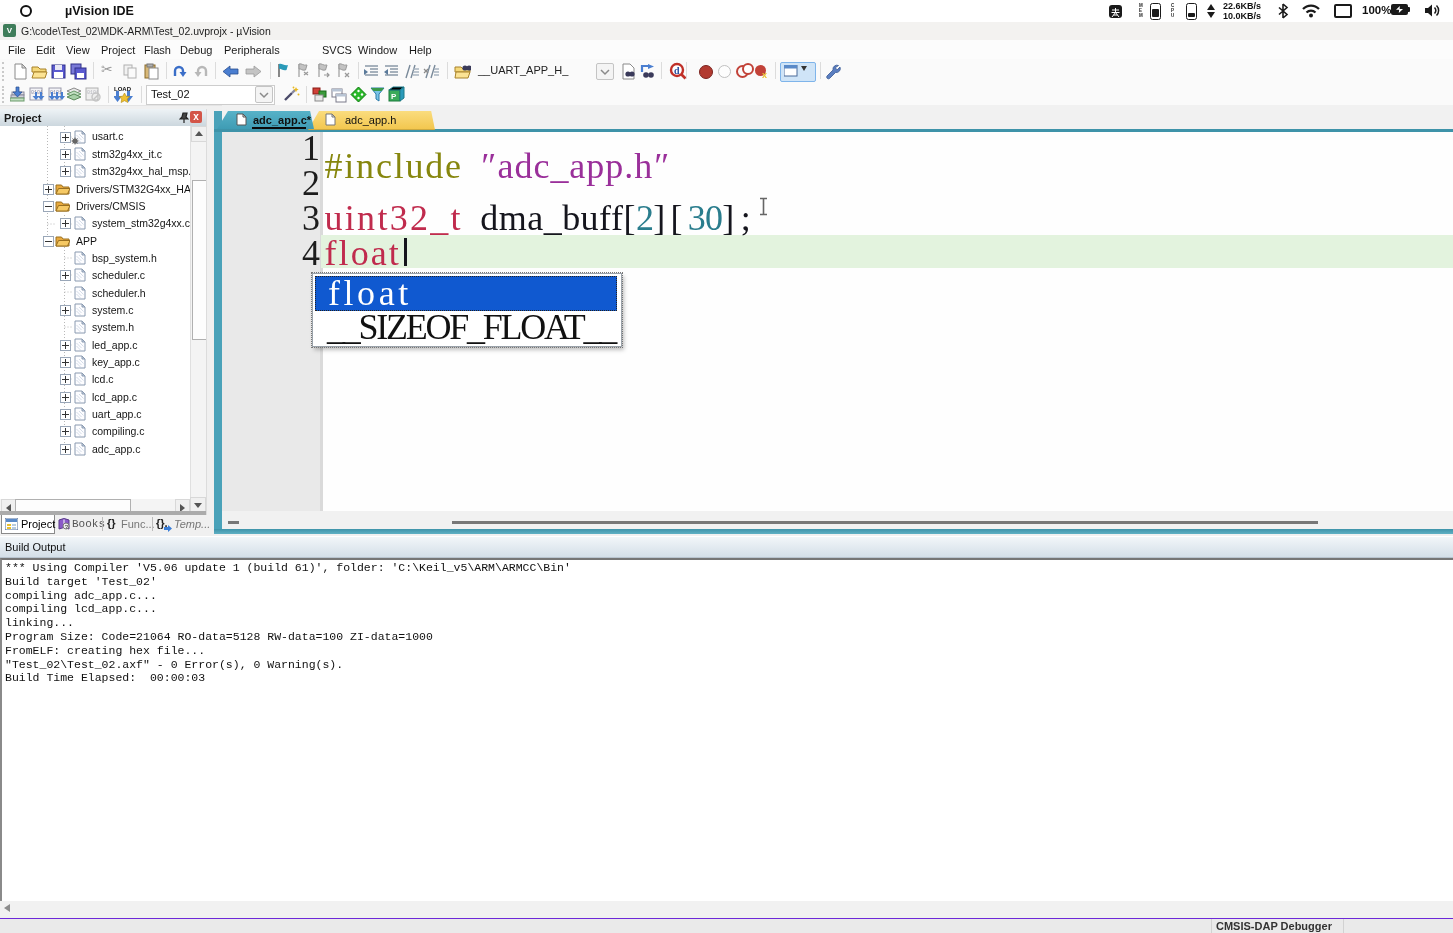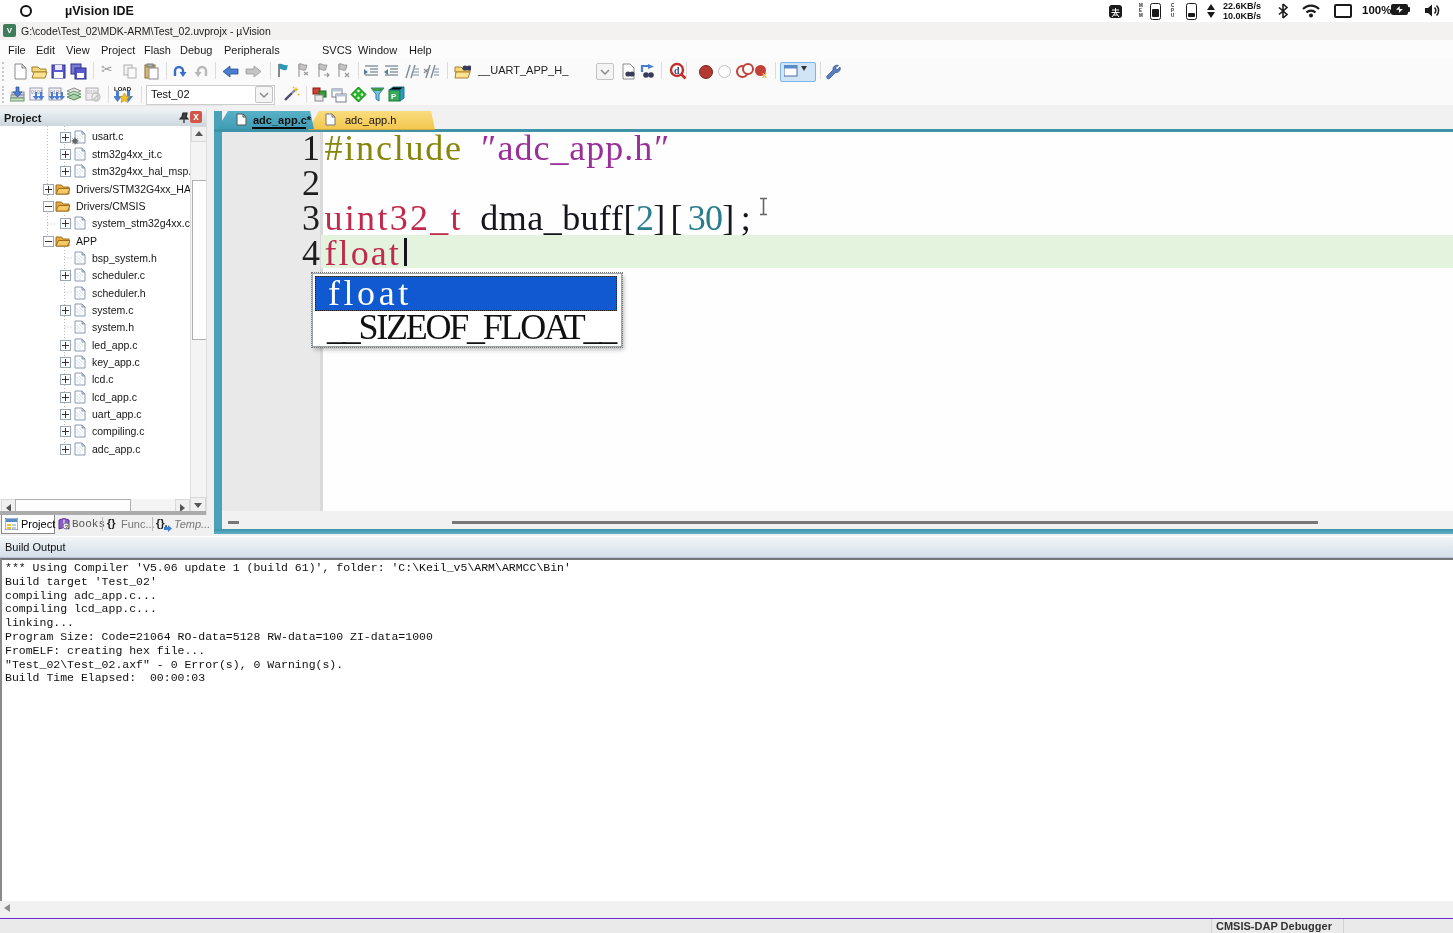--- a/index.html
+++ b/index.html
@@ -566,21 +566,21 @@
 <div class="abs" id="tealline"></div>
 <div class="abs" id="edhs"></div>
 <div class="abs" style="left:228px;top:521px;width:11px;height:3px;background:#777;"></div>
 <div class="abs" style="left:452px;top:521px;width:866px;height:3px;background:#777;"></div>
 <div class="abs" id="tealbot"></div>
 
 <div class="abs lnum" style="top:131px;">1</div>
 <div class="abs lnum" style="top:166px;">2</div>
 <div class="abs lnum" style="top:201px;">3</div>
 <div class="abs lnum" style="top:236px;">4</div>
-<div class="abs cline" style="left:324.5px;top:131px;"><span class="tok olv" style="width:138.4px;letter-spacing:1.8px;">#include</span><span class="tok" style="width:17.3px;"> </span><span class="qq str">″</span><span class="tok str" style="width:155.7px;letter-spacing:0.98px;">adc_app.h</span><span class="qq str">″</span></div>
+<div class="abs cline" style="left:324.5px;top:131px;"><span class="tok olv" style="width:138.4px;letter-spacing:1.8px;margin-top:18px;">#include</span><span class="tok" style="width:17.3px;"> </span><span class="qq str">″</span><span class="tok str" style="width:155.7px;letter-spacing:0.98px;">adc_app.h</span><span class="qq str">″</span></div>
 <div class="abs cline" style="left:324.5px;top:201px;"><span class="tok kw" style="width:138.4px;letter-spacing:2.3px;">uint32_t</span><span class="tok" style="width:17.3px;"> </span><span class="tok blk" style="width:155.7px;letter-spacing:0.49px;">dma_buff[</span><span class="qq num">2</span><span class="tok blk" style="width:34.6px;letter-spacing:5.3px;">][</span><span class="tok num" style="width:34.6px;letter-spacing:-0.7px;">30</span><span class="tok blk" style="width:34.6px;letter-spacing:6.3px;">];</span></div>
 <div class="abs cline" style="left:324.5px;top:236px;"><span class="tok kw" style="width:76.4px;letter-spacing:2.08px;">float</span></div>
 <div class="abs" id="caret"></div>
 <svg class="abs" id="ibeam" width="9" height="19">
     <path d="M1 1.5 h7 M1 17.5 h7 M4.5 1.5 v16" stroke="#666" stroke-width="1.6"></path>
   </svg>
 
 <div class="abs" id="popup">
     <div id="popsel"></div>
   </div>

